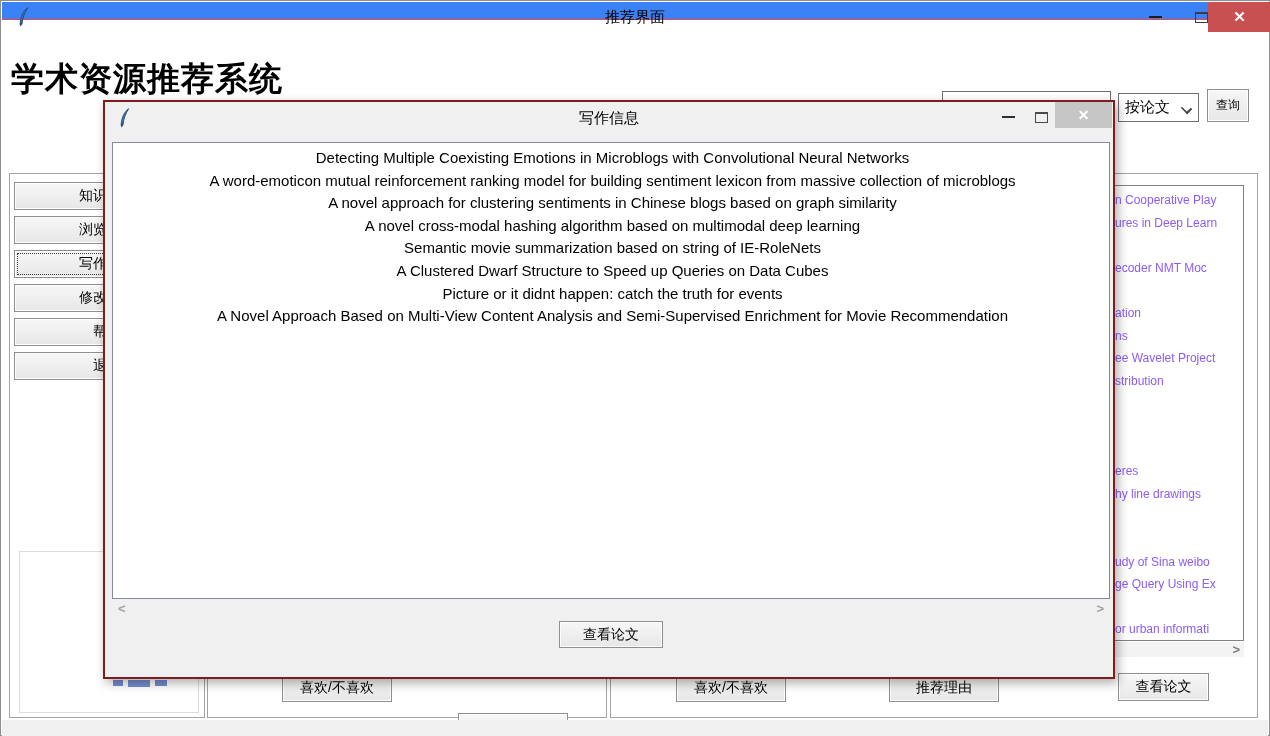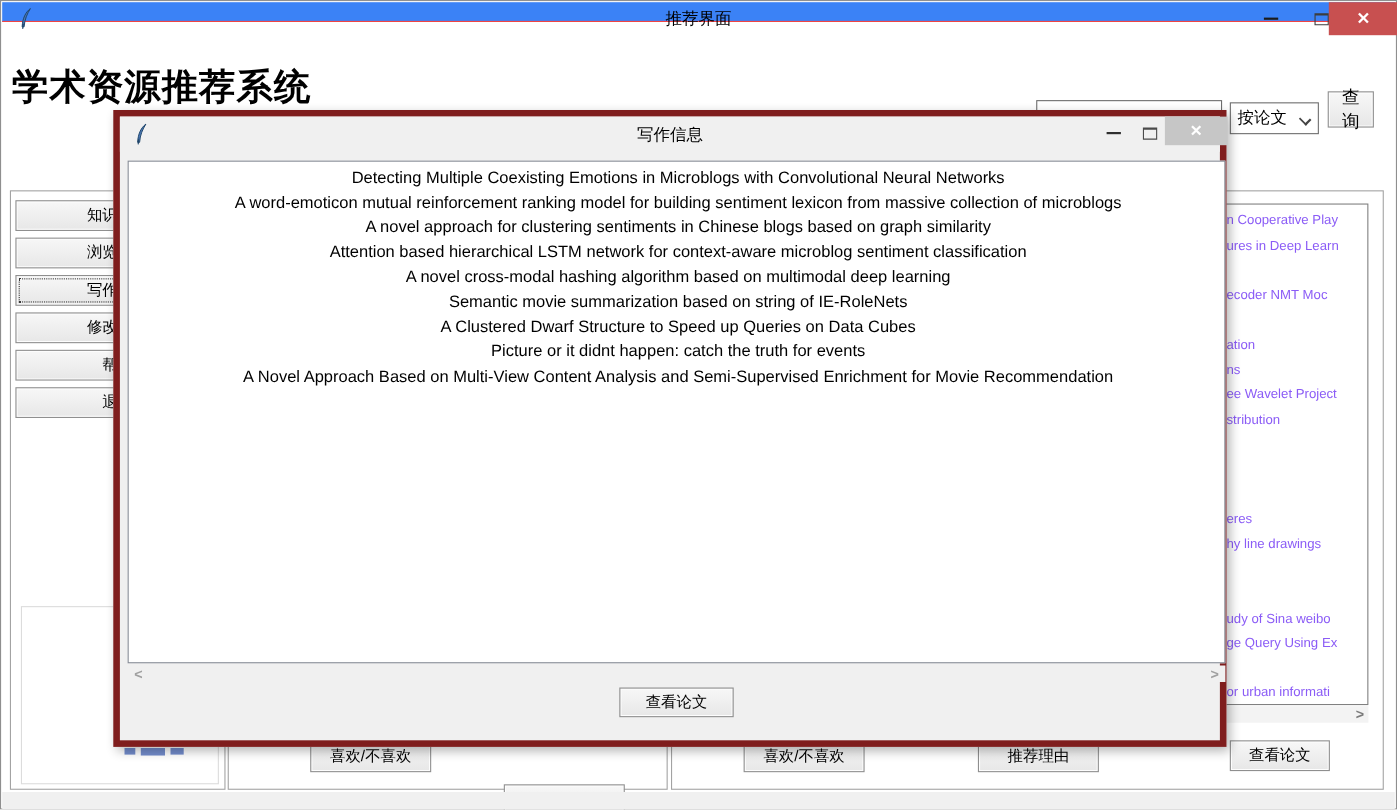--- a/index.html
+++ b/index.html
@@ -23,21 +23,21 @@
   .entry{position:absolute;left:941px;top:90px;width:169px;height:31px;border:1px solid #6e6e6e;
     background:#fff;font-size:15px;padding:0 4px;outline:none;}
   .combo{position:absolute;left:1117px;top:92px;width:81px;height:29px;border:1px solid #6e6e6e;
     background:#fff;font-size:15px;display:flex;align-items:center;padding-left:6px;}
   .combo-chevron{position:absolute;right:7px;top:9px;width:9px;height:9px;}
   .combo-chevron::before{content:"";position:absolute;left:0;top:1px;width:7px;height:7px;
     border-right:2px solid #444;border-bottom:2px solid #444;transform:rotate(45deg) scale(1,.8);}
   .btn{background:linear-gradient(#f7f7f7,#e7e7e7);border:1px solid #8f8f8f;
     box-shadow:inset 0 0 0 1px #fdfdfd;font-size:14px;color:#000;display:flex;
     align-items:center;justify-content:center;cursor:default;}
-  .query-btn{position:absolute;left:1206px;top:82px;width:42px;height:33px;font-size:16px;text-align:center;}
+  .query-btn{position:absolute;left:1206px;top:88px;width:42px;height:33px;font-size:12px;text-align:center;}
 
   .frame{position:absolute;border:1px solid #a3a3a3;background:#fff;}
   #left-frame{left:8px;top:172px;width:196px;height:545px;}
   #mid-frame{left:206px;top:172px;width:400px;height:545px;}
   #right-frame{left:609px;top:172px;width:648px;height:545px;}
 
   .sidebar{position:absolute;left:4px;top:8px;width:72px;}
   .side-btn{width:96px;height:28px;margin-bottom:6px;justify-content:flex-end;padding-right:2px;
     font-size:14px;}
   .side-btn.focused{outline:1px dotted #3a3a3a;outline-offset:-4px;}
@@ -56,21 +56,21 @@
   .bottom-btn{position:absolute;top:672px;height:29px;width:110px;}
   .view-paper-main{left:1117px;width:91px;height:28px;}
 
   .bottom-strip{position:absolute;left:1px;right:1px;top:719px;height:16px;background:#f0f0f0;}
 
   .clipped-frag{position:absolute;top:679px;height:7px;overflow:hidden;}
   .clipped-frag span{display:inline-block;background:#5b79c4;opacity:.85;margin-right:5px;vertical-align:top;}
 
   
   #dialog{position:absolute;left:103px;top:100px;width:1012px;height:579px;background:#f0f0f0;
-    border:6px solid #7f1d1d;box-shadow:3px 4px 10px rgba(0,0,0,.32);}
+    border:2px solid #7f1d1d;box-shadow:3px 4px 10px rgba(0,0,0,.32);}
   .d-titlebar{position:absolute;left:0;top:0;right:0;height:32px;background:#f0f0f0;}
   .d-title{position:absolute;left:0;right:0;top:7px;text-align:center;font-size:15px;color:#000;}
   .d-min{left:885px;width:36px;}
   .d-max{left:918px;width:36px;}
   .d-min .min-glyph{background:#2f2f2f;}
   .d-max .max-glyph{border-color:#4a4a4a;}
   .d-close{position:absolute;left:950px;top:0;width:57px;height:26px;background:#c6c6c6;
     color:#fff;font-size:14px;font-weight:bold;display:flex;align-items:center;justify-content:center;}
   .d-listbox{position:absolute;left:7px;top:40px;width:998px;height:457px;background:#fff;
     border:1px solid #858b95;overflow:hidden;padding:4px 0 0 3px;text-align:center;}
@@ -215,21 +215,20 @@
 
     <div class="d-listbox">
 
         <div class="row">Detecting Multiple Coexisting Emotions in Microblogs with Convolutional Neural Networks</div>
 
 
         <div class="row">A word-emoticon mutual reinforcement ranking model for building sentiment lexicon from massive collection of microblogs</div>
 
         <div class="row">A novel approach for clustering sentiments in Chinese blogs based on graph similarity</div>
 
-        <div class="row">Attention based hierarchical LSTM network for context-aware microblog sentiment classification</div>
 
         <div class="row">A novel cross-modal hashing algorithm based on multimodal deep learning</div>
 
         <div class="row">Semantic movie summarization based on string of IE-RoleNets</div>
 
         <div class="row">A Clustered Dwarf Structure to Speed up Queries on Data Cubes</div>
 
         <div class="row">Picture or it didnt happen: catch the truth for events</div>
 
         <div class="row">A Novel Approach Based on Multi-View Content Analysis and Semi-Supervised Enrichment for Movie Recommendation</div>

